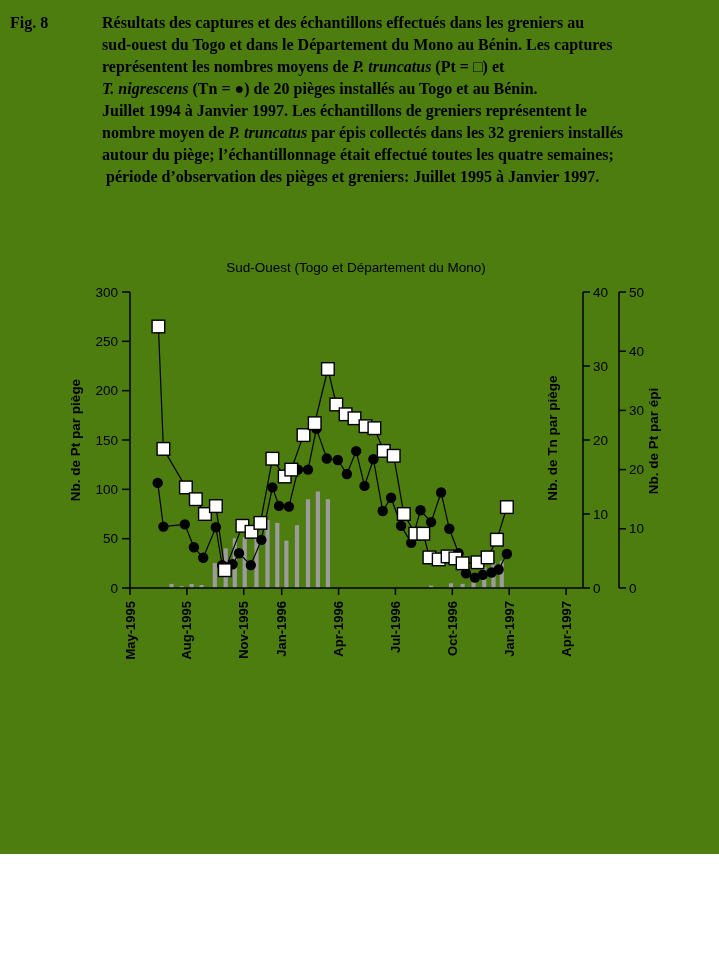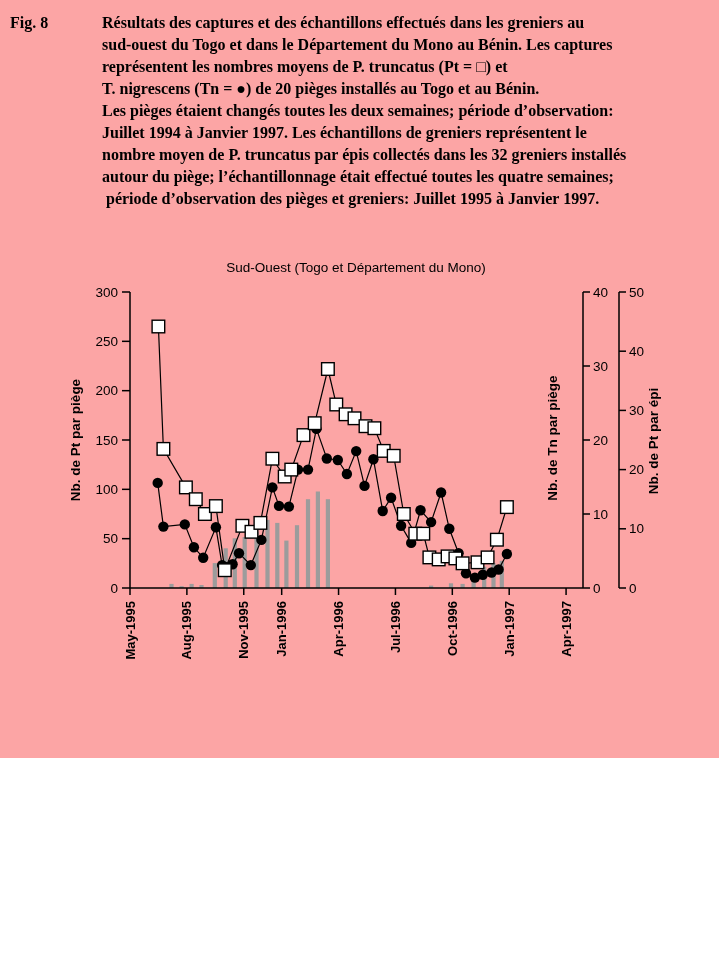--- a/index.html
+++ b/index.html
@@ -1,38 +1,37 @@
 <!DOCTYPE html>
 <html><head>
 <meta charset="utf-8">
 <style>
   html,body{margin:0;padding:0;background:#fff;}
-  .page{position:relative;width:719px;height:758px;background:#fca5a5;overflow:hidden;
+  .page{position:relative;width:719px;height:854px;background:#4d7c0f;overflow:hidden;
         font-family:"Liberation Serif", serif;}
   .caption{position:absolute;left:10px;top:12px;width:680px;
            font-weight:bold;font-size:16px;line-height:22px;color:#000;}
   .fig-label{position:absolute;left:0;top:0;}
   .caption-text{margin-left:92px;}
   .caption-text .cline{white-space:pre-wrap;}
-  .caption-text .it{}
+  .caption-text .it{font-style:italic;}
   svg text{font-family:"Liberation Sans", sans-serif;fill:#000;}
 </style>
 </head>
 <body>
 
 <div class="page">
 
   <div class="caption">
     <div class="fig-label">Fig. 8</div>
     <div class="caption-text" id="caption-text">
         <div class="cline"><span>Résultats des captures et des échantillons effectués dans les greniers au</span></div>
         <div class="cline"><span>sud-ouest du Togo et dans le Département du Mono au Bénin. Les captures</span></div>
         <div class="cline"><span>représentent les nombres moyens de </span><span class="it">P. truncatus</span><span> (Pt = □) et</span></div>
         <div class="cline"><span class="it">T. nigrescens</span><span> (Tn = ●) de 20 pièges installés au Togo et au Bénin.</span></div>
-        <div class="cline"><span>Les pièges étaient changés toutes les deux semaines; période d’observation:</span></div>
         <div class="cline"><span>Juillet 1994 à Janvier 1997. Les échantillons de greniers représentent le</span></div>
         <div class="cline"><span>nombre moyen de </span><span class="it">P. truncatus</span><span> par épis collectés dans les 32 greniers installés</span></div>
         <div class="cline"><span>autour du piège; l’échantillonnage était effectué toutes les quatre semaines;</span></div>
         <div class="cline"><span> période d’observation des pièges et greniers: Juillet 1995 à Janvier 1997.</span></div>
       </div>
   </div>
 
   <svg id="chart-svg" width="719" height="959" viewBox="0 0 719 959" style="position:absolute;left:0;top:0;">
       <text x="356" y="272" text-anchor="middle" font-size="13.5">Sud-Ouest (Togo et Département du Mono)</text>
       <g fill="#9c9c9c">

